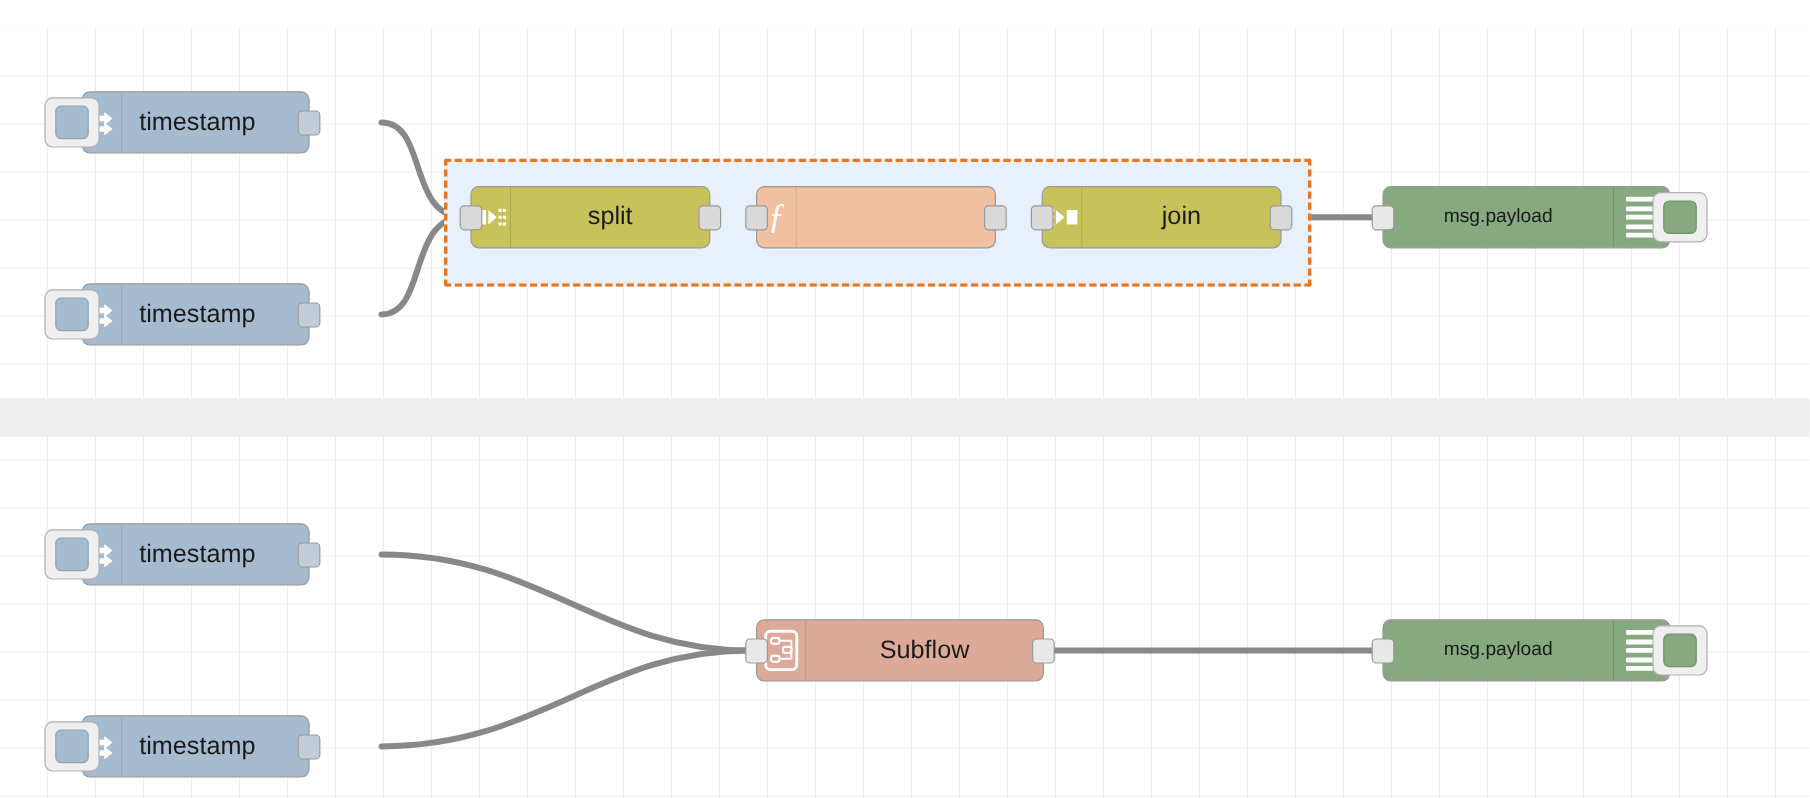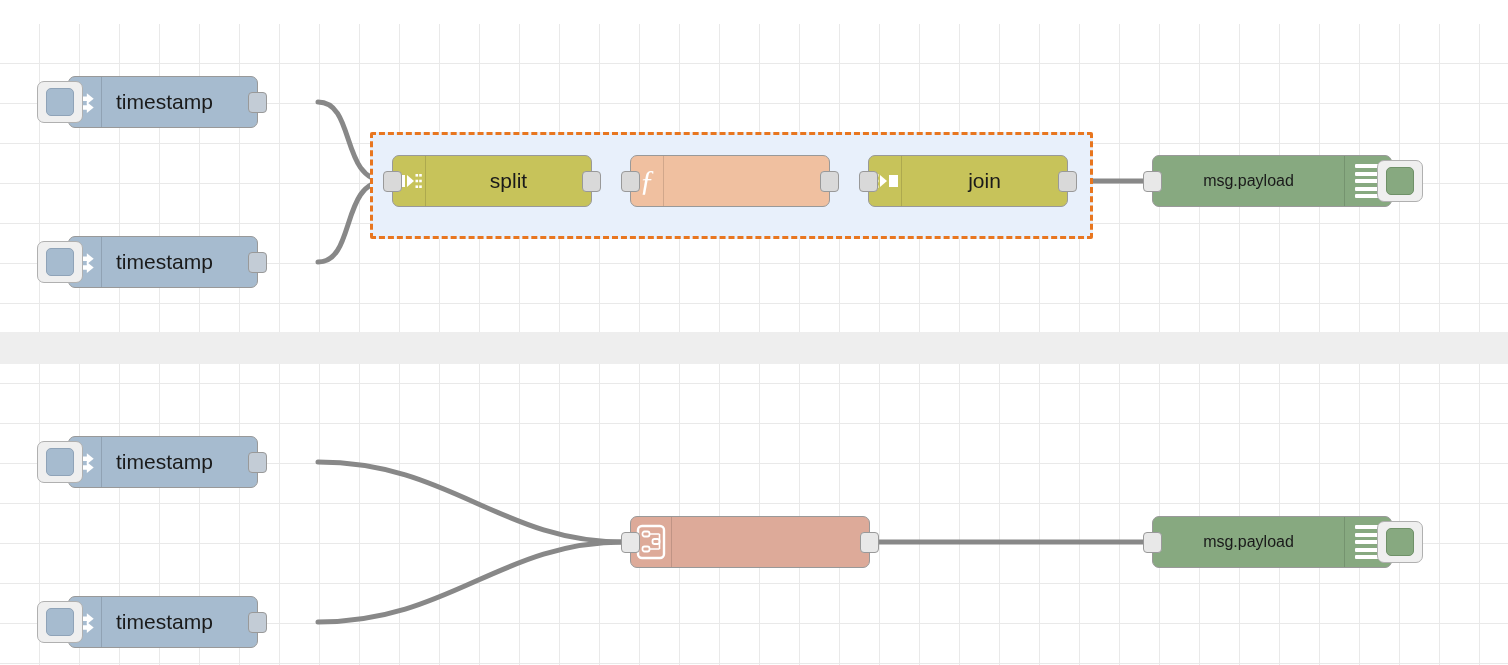--- a/index.html
+++ b/index.html
@@ -302,20 +302,21 @@
   <div class="node node-subflow" style="left:630px;top:492px;width:240px;">
     <div class="node-icon-box" style="flex:0 0 40px;width:40px;">
       <svg class="gicon" width="30" height="36" viewBox="0 0 30 36">
         <rect x="2" y="2" width="26" height="32" rx="4" ry="4" fill="none" stroke="#ffffff" stroke-width="2.4"></rect>
         <rect x="6.5" y="7.5" width="7" height="5" rx="2" ry="2" fill="none" stroke="#ffffff" stroke-width="1.8"></rect>
         <rect x="16.5" y="15" width="7" height="5" rx="2" ry="2" fill="none" stroke="#ffffff" stroke-width="1.8"></rect>
         <rect x="6.5" y="22.5" width="7" height="5" rx="2" ry="2" fill="none" stroke="#ffffff" stroke-width="1.8"></rect>
         <path d="M13.5 10 H23.5 M13.5 25 H23.5 M23.5 10 V17.5 M23.5 25 V17.5" fill="none" stroke="#ffffff" stroke-width="1.6"></path>
       </svg>
     </div>
+    <div class="node-label label-center">Subflow</div>
     <div class="port in light"></div>
     <div class="port out light"></div>
   </div>
 
   <div class="node node-debug" style="left:1152px;top:492px;width:240px;">
     <div class="debug-label">msg.payload</div>
     <div class="debug-icon-box">
       <div class="debug-bars">
         <i></i>
           <i></i>

